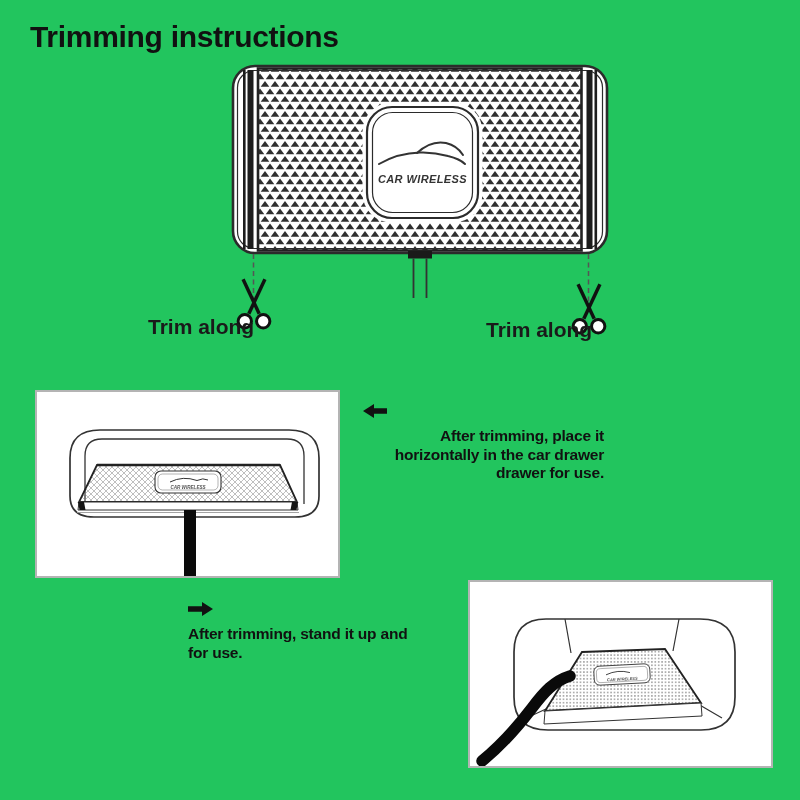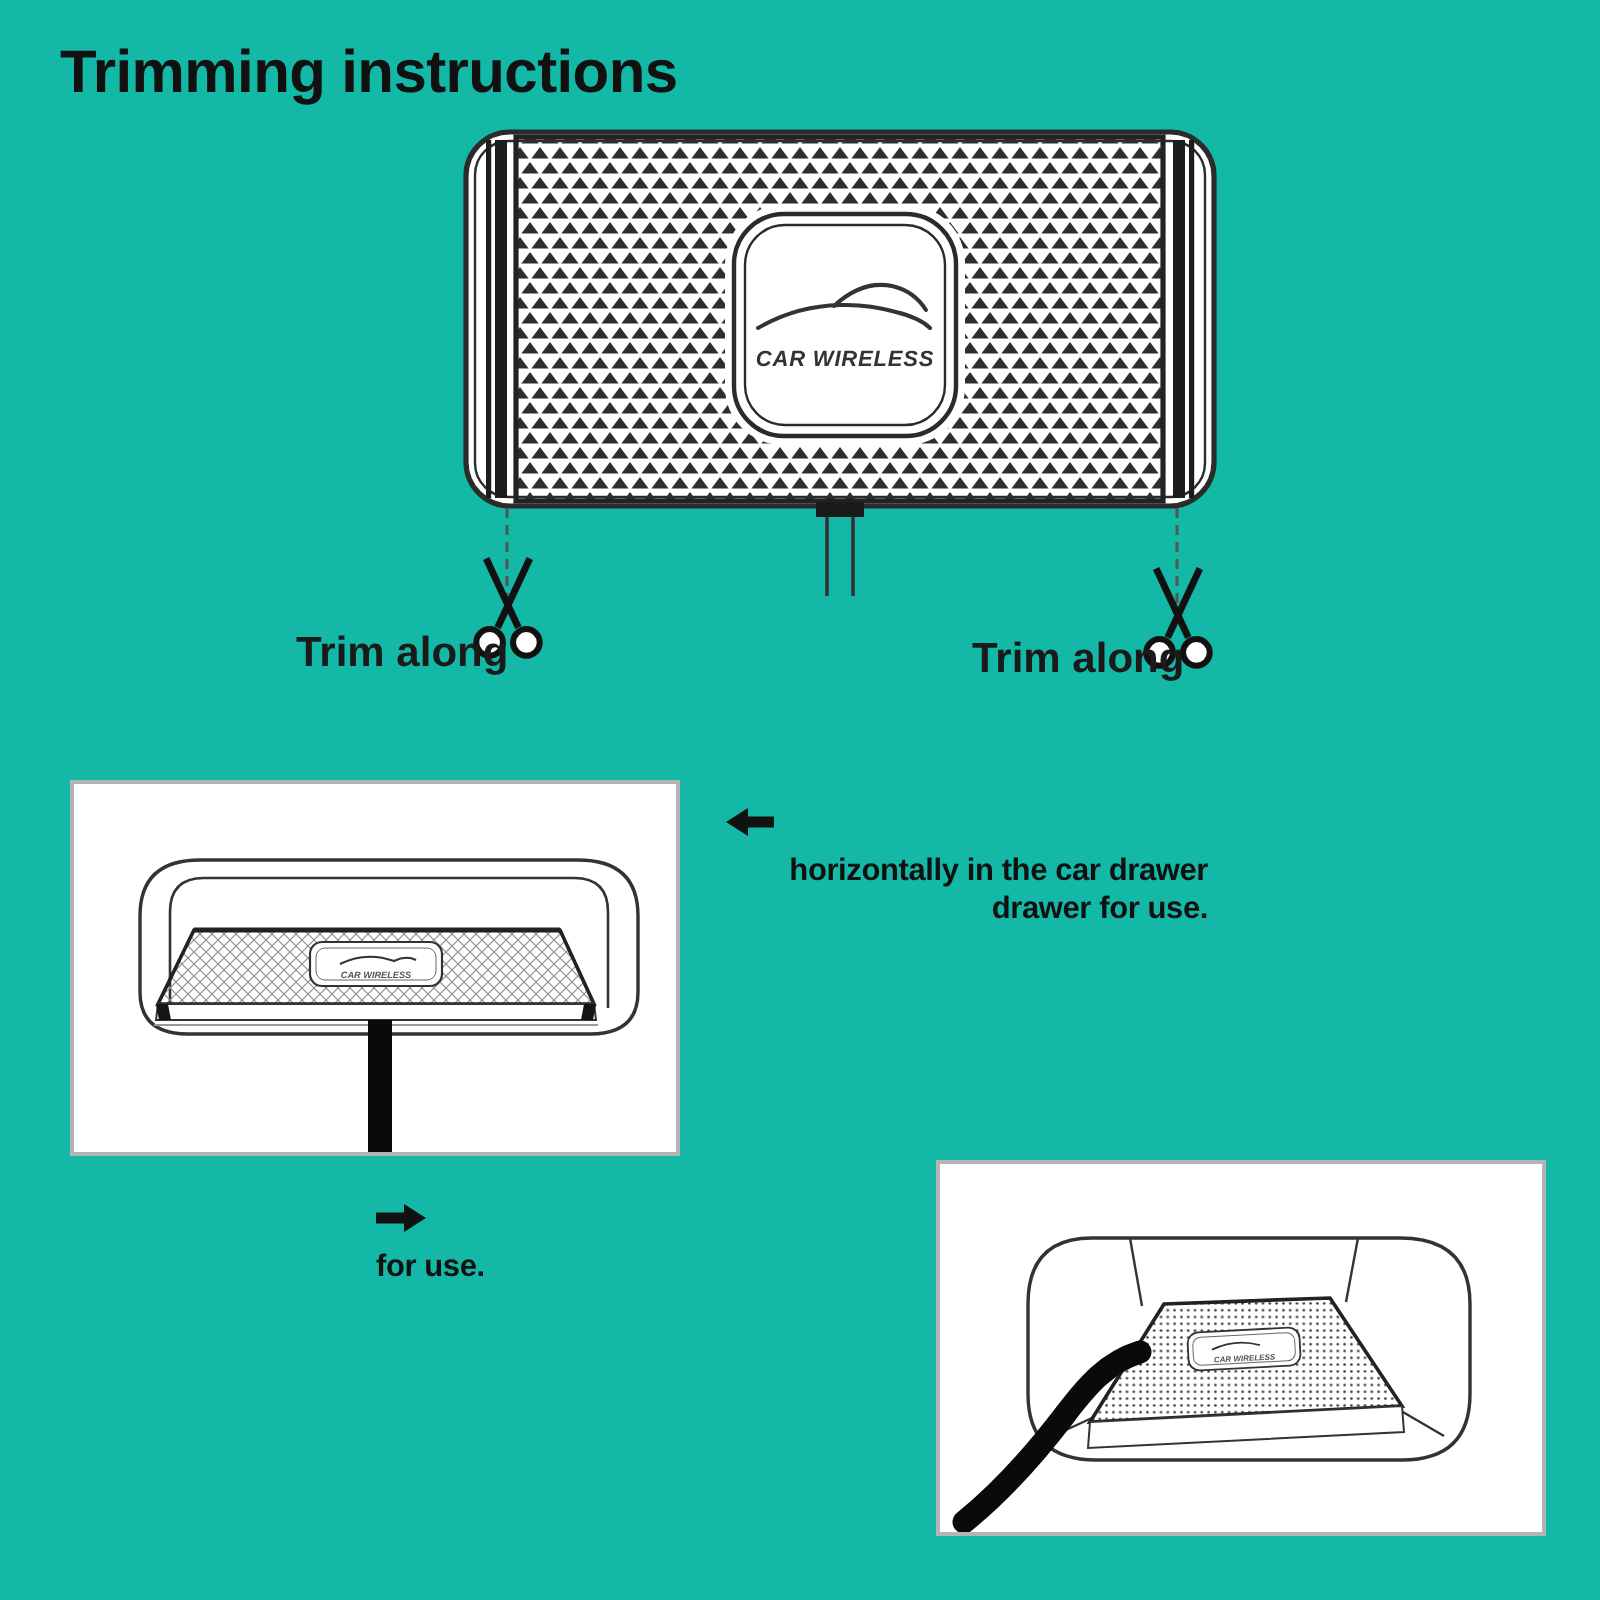--- a/index.html
+++ b/index.html
@@ -1,16 +1,16 @@
 <!DOCTYPE html>
 <html><head>
 <meta charset="utf-8">
 <style>
   html,body{margin:0;padding:0;background:#fff;}
-  .canvas{position:relative;width:800px;height:800px;background:#14b8a6;overflow:hidden;
+  .canvas{position:relative;width:800px;height:800px;background:#22c55e;overflow:hidden;
           font-family:"Liberation Sans", sans-serif;color:#1a1a1a;}
   .abs{position:absolute;}
   h1.title{margin:0;position:absolute;left:30px;top:20px;font-size:30px;font-weight:bold;
            letter-spacing:-0.3px;color:#111;}
   .trim-label{position:absolute;font-size:21px;font-weight:bold;color:#1a1a1a;white-space:nowrap;}
   .illus-box{position:absolute;width:305px;height:188px;border:2px solid #b4b4b4;
              box-sizing:border-box;background:#fff;}
   .instr{position:absolute;font-size:15.5px;font-weight:bold;line-height:18.5px;
          letter-spacing:-0.2px;color:#111;}
   .instr.right{text-align:right;}
@@ -110,29 +110,31 @@
       </g>
       <rect x="147" y="118" width="12" height="66" fill="#0a0a0a"></rect>
     </svg>
   </div>
 
   <svg class="abs" style="left:363px;top:404px;" width="24" height="14" viewBox="0 0 24 14">
     <polygon points="0,7 11,0 11,4.2 24,4.2 24,9.8 11,9.8 11,14" fill="#111"></polygon>
   </svg>
 
   <div class="instr right" style="left:300px;top:427px;width:304px;">
+    <div>After trimming, place it</div>
     <div>horizontally in the car drawer</div>
     <div>drawer for use.</div>
   </div>
 
   <svg class="abs" style="left:188px;top:602px;" width="25" height="14" viewBox="0 0 25 14">
     <polygon points="25,7 14,0 14,4.2 0,4.2 0,9.8 14,9.8 14,14" fill="#111"></polygon>
   </svg>
 
   <div class="instr left" style="left:188px;top:625px;width:285px;">
+    <div>After trimming, stand it up and</div>
     <div>for use.</div>
   </div>
 
   <div class="illus-box" style="left:468px;top:580px;">
     <svg width="301" height="184" viewBox="0 0 301 184">
       <defs>
         <pattern id="dotPat" width="3.4" height="3.4" patternUnits="userSpaceOnUse">
           <circle cx="1.7" cy="1.7" r="0.65" fill="#333"></circle>
         </pattern>
       </defs>

